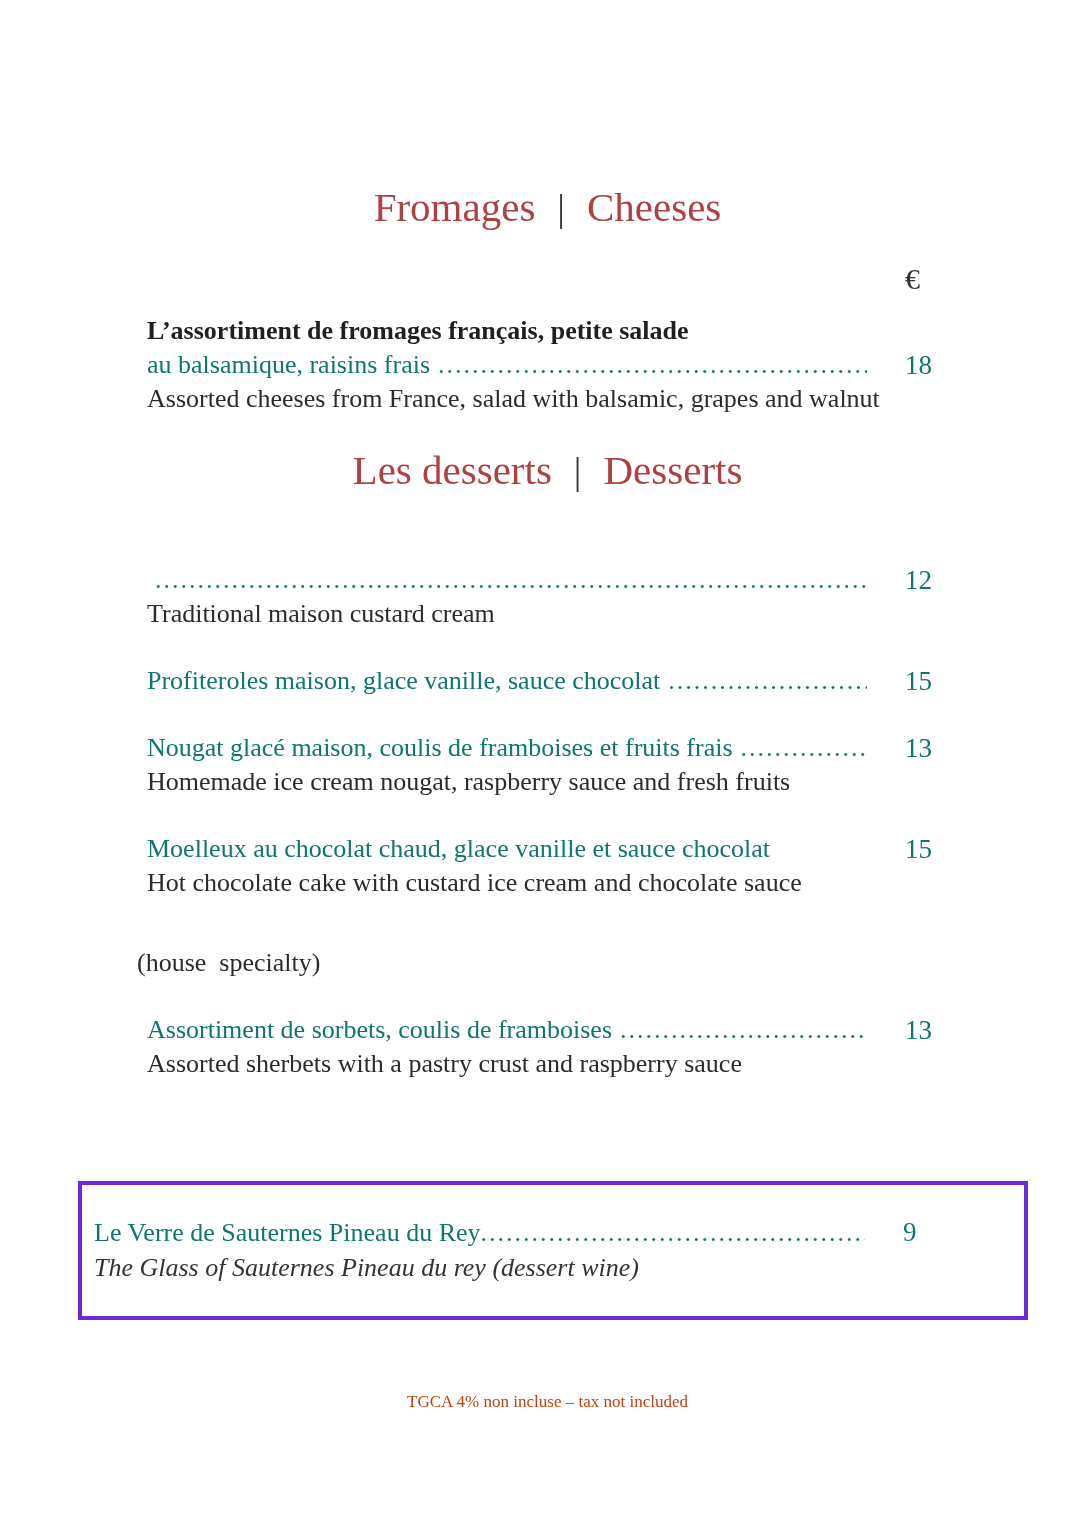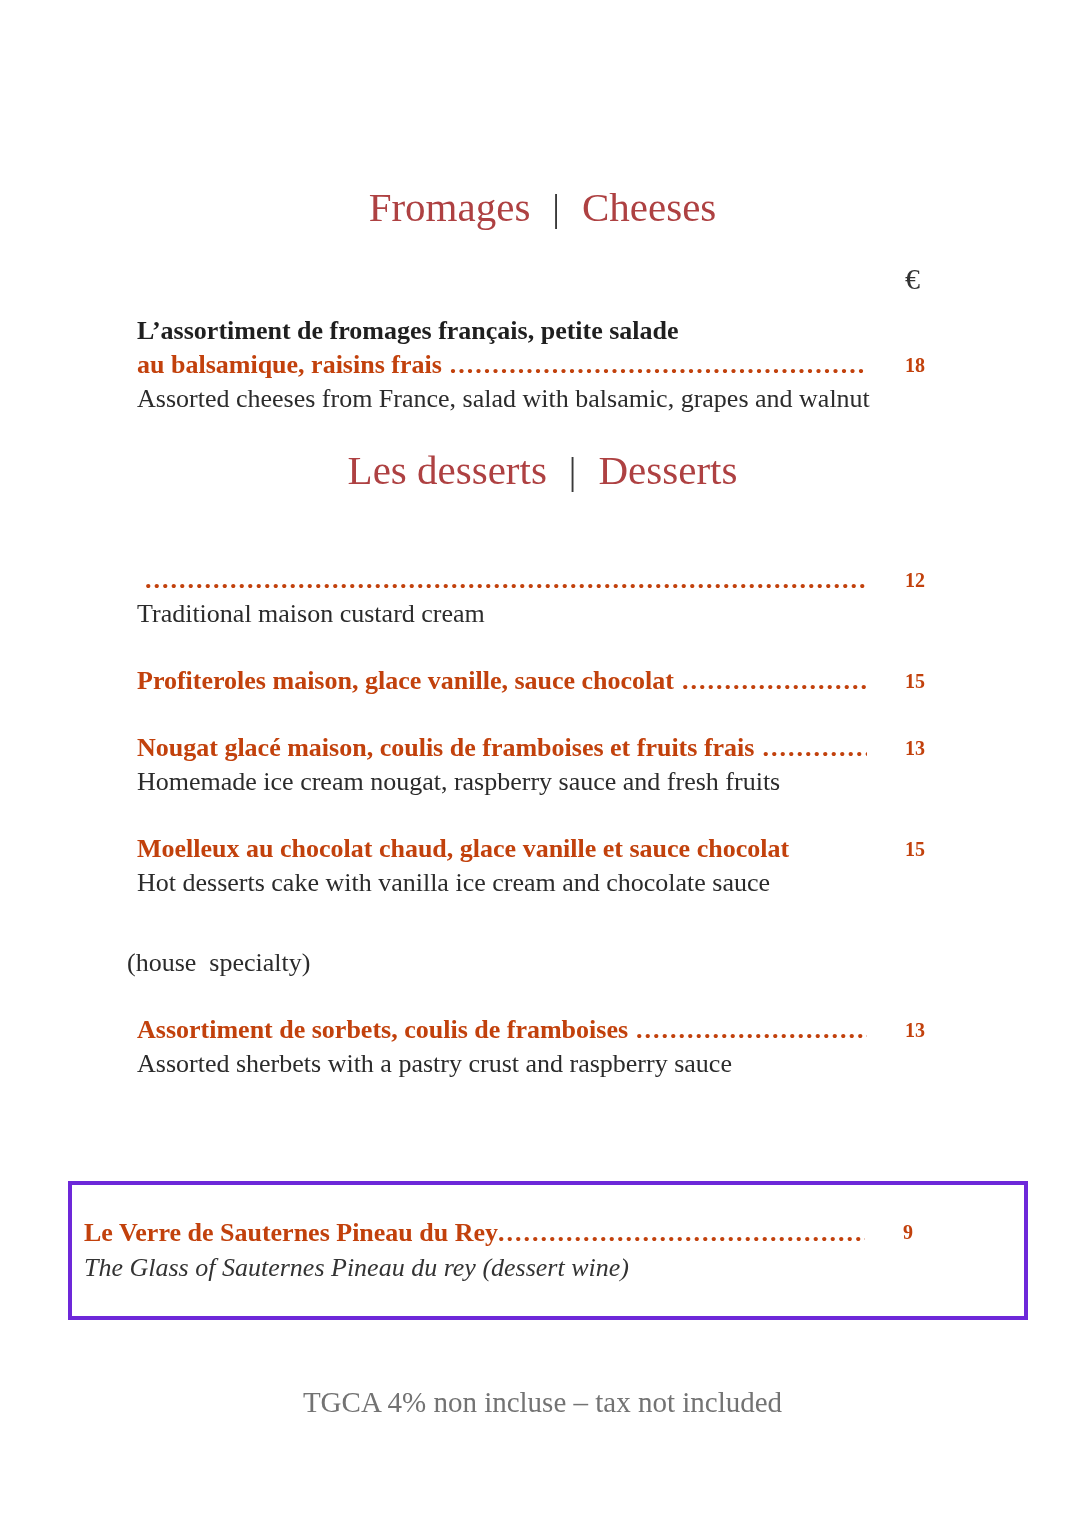--- a/index.html
+++ b/index.html
@@ -6,56 +6,57 @@
   html, body { background: #ffffff; }
   .page {
     position: relative;
     width: 1085px;
     height: 1536px;
     background: #ffffff;
     overflow: hidden;
     font-family: "Liberation Serif", "DejaVu Serif", serif;
     color: #262626;
     padding-top: 182px;
+    padding-left: 10px;
   }
   .heading {
     text-align: center;
     font-size: 41px;
     line-height: 50px;
     color: #AE4142;
     white-space: nowrap;
   }
   .heading .h-sep {
     color: #3a3a3a;
     margin: 0 22px;
     font-size: 38px;
   }
   .heading-2 { margin-top: 29px; }
 
   .content {
     padding-left: 137px;
     padding-right: 110px; 
   }
   .row { display: flex; }
-  .row.fr { font-weight: bold; color: #c2410c; justify-content: center; }
+  .row.fr { font-weight: normal; color: #0f766e; justify-content: center; }
   .name { white-space: nowrap; flex: 0 0 auto; }
   .leader {
     flex: 1 1 auto;
     min-width: 0;
     overflow: hidden;
     white-space: nowrap;
     margin-left: 8px;
     margin-right: 38px;
   }
   .leader::after {
     content: "........................................................................................................................";
     letter-spacing: 2px;
   }
   .leader.empty::after { content: ""; }
-  .price { flex: 0 0 70px; white-space: nowrap; font-size: 20px; }
+  .price { flex: 0 0 70px; white-space: nowrap; font-size: 27px; }
 
   .euro-row { margin-top: 29px; font-size: 30px; line-height: 34px; color: #333333; }
   .euro-row .price { font-size: 30px; }
 
   .item { font-size: 26px; line-height: 34px; }
   .item .fr-line { font-weight: bold; color: #1f1f1f; white-space: nowrap; }
   .desc { white-space: nowrap; color: #2b2b2b; }
   .desc2 { white-space: pre; margin-left: -10px; color: #2b2b2b; margin-top: 46px; }
   .cheese-item { margin-top: 18px; }
   .dessert-item { margin-top: 33px; }
@@ -67,23 +68,23 @@
     padding: 30px 51px 31px 12px;
     font-size: 26px;
     line-height: 35px;
   }
   .box .leader { margin-left: 0; }
   .box .desc { font-style: italic; color: #333333; }
 
   .footer {
     margin-top: 67px;
     text-align: center;
-    font-size: 29px;
+    font-size: 17px;
     line-height: 30px;
-    color: #737373;
+    color: #c2410c;
   }
 </style>
 </head>
 <body>
 
 <div class="page">
 
   <div class="heading heading-1">
     <span class="h-fr">Fromages</span><span class="h-sep">|</span><span class="h-en">Cheeses</span>
   </div>
@@ -135,21 +136,21 @@
       </div>
       <div class="desc">Homemade ice cream nougat, raspberry sauce and fresh fruits</div>
     </div>
 
     <div class="item dessert-item">
       <div class="row fr">
         <span class="name">Moelleux au chocolat chaud, glace vanille et sauce chocolat</span>
         <span class="leader empty"></span>
         <span class="price">15</span>
       </div>
-      <div class="desc">Hot desserts cake with vanilla ice cream and chocolate sauce</div>
+      <div class="desc">Hot chocolate cake with custard ice cream and chocolate sauce</div>
       <div class="desc2">(house  specialty)</div>
     </div>
 
     <div class="item dessert-item">
       <div class="row fr">
         <span class="name">Assortiment de sorbets, coulis de framboises</span>
         <span class="leader"></span>
         <span class="price">13</span>
       </div>
       <div class="desc">Assorted sherbets with a pastry crust and raspberry sauce</div>

